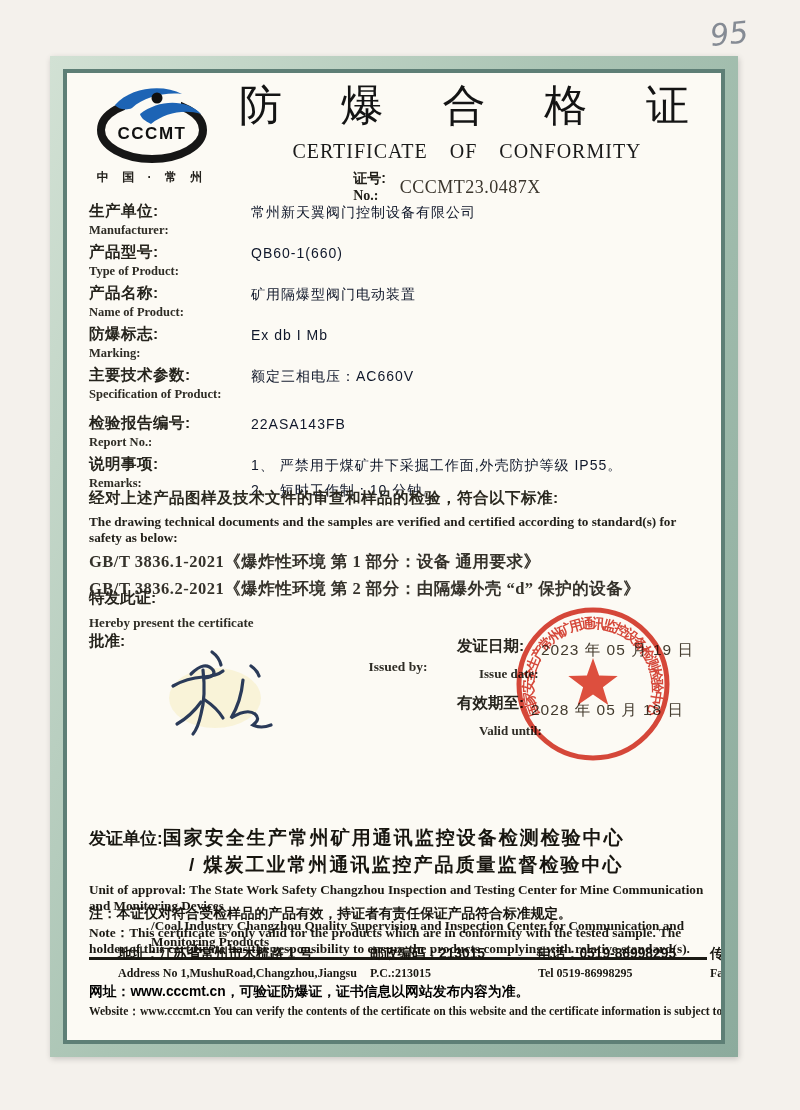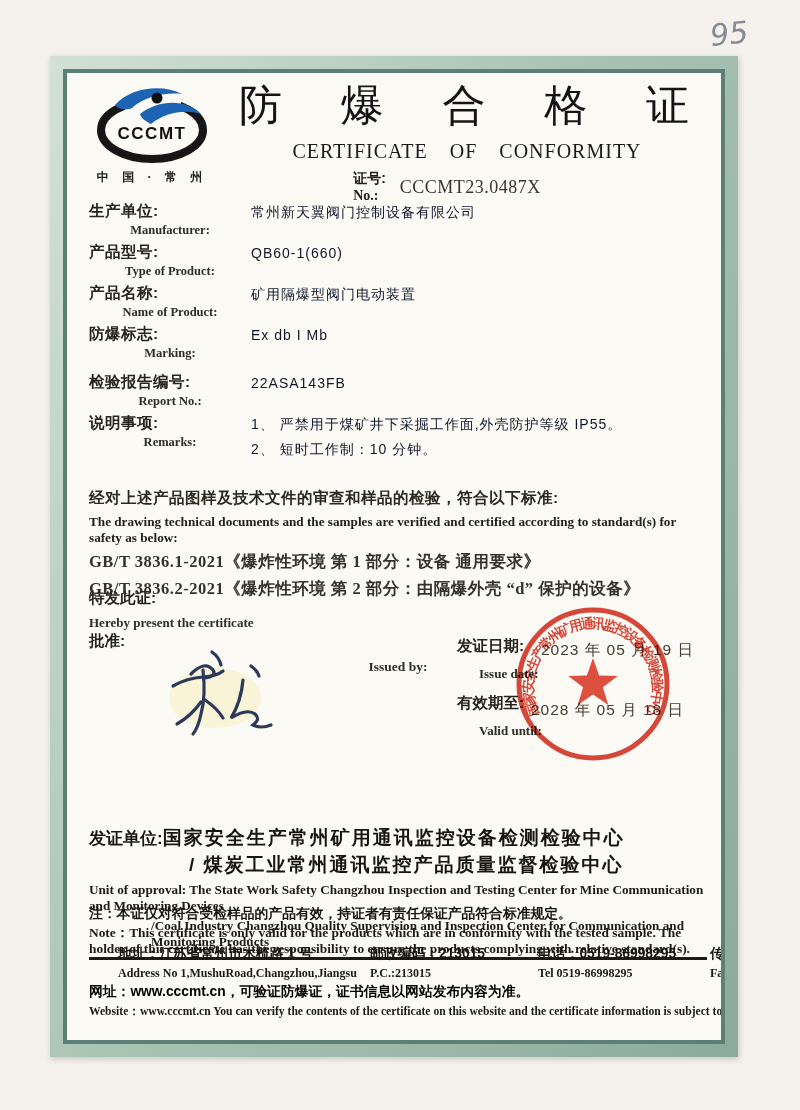--- a/index.html
+++ b/index.html
@@ -28,21 +28,21 @@
   .certno-val { font-family:"Liberation Serif", serif; font-size:18px; color:#3a352c;
     margin-left:14px; letter-spacing:0.5px; }
 
   
   .fields { position:absolute; left:22px; right:16px; top:128px; }
   .frow { display:flex; margin-bottom:4px; }
   .frow.gap-top { margin-top:11px; }
   .flabel { width:162px; flex:none; }
   .zh-l { font-size:15.5px; font-weight:bold; color:#26241d; letter-spacing:0.5px; }
   .en-l { font-family:"Liberation Serif", serif; font-size:12.5px; font-weight:bold;
-    color:#2e2c25; margin-top:1px;text-align:center; }
+    color:#2e2c25; margin-top:1px; }
   .fvalue { font-size:14px; color:#0f172a; padding-top:3px; letter-spacing:1px; }
   .fvalue .rline { margin-bottom:7px; }
 
   
   .standards { position:absolute; left:22px; right:14px; top:415px; }
   .std-zh { font-size:15.5px; font-weight:bold; color:#2a281f; letter-spacing:0.5px; }
   .std-en { font-family:"Liberation Serif", serif; font-size:13.2px; font-weight:bold;
     color:#23211b; margin-top:5px; }
   .std-item { font-family:"Liberation Serif", serif; font-size:16.5px; font-weight:bold;
     color:#35322b; margin-top:5px; letter-spacing:0.5px; }
@@ -150,20 +150,27 @@
           </div>
           <div class="fvalue">矿用隔爆型阀门电动装置</div>
         </div>
         <div class="frow">
           <div class="flabel">
             <div class="zh-l">防爆标志:</div>
             <div class="en-l">Marking:</div>
           </div>
           <div class="fvalue">Ex db I Mb</div>
         </div>
+        <div class="frow">
+          <div class="flabel">
+            <div class="zh-l">主要技术参数:</div>
+            <div class="en-l">Specification of Product:</div>
+          </div>
+          <div class="fvalue">额定三相电压：AC660V</div>
+        </div>
         <div class="frow gap-top">
           <div class="flabel">
             <div class="zh-l">检验报告编号:</div>
             <div class="en-l">Report No.:</div>
           </div>
           <div class="fvalue">22ASA143FB</div>
         </div>
         <div class="frow">
           <div class="flabel">
             <div class="zh-l">说明事项:</div>

